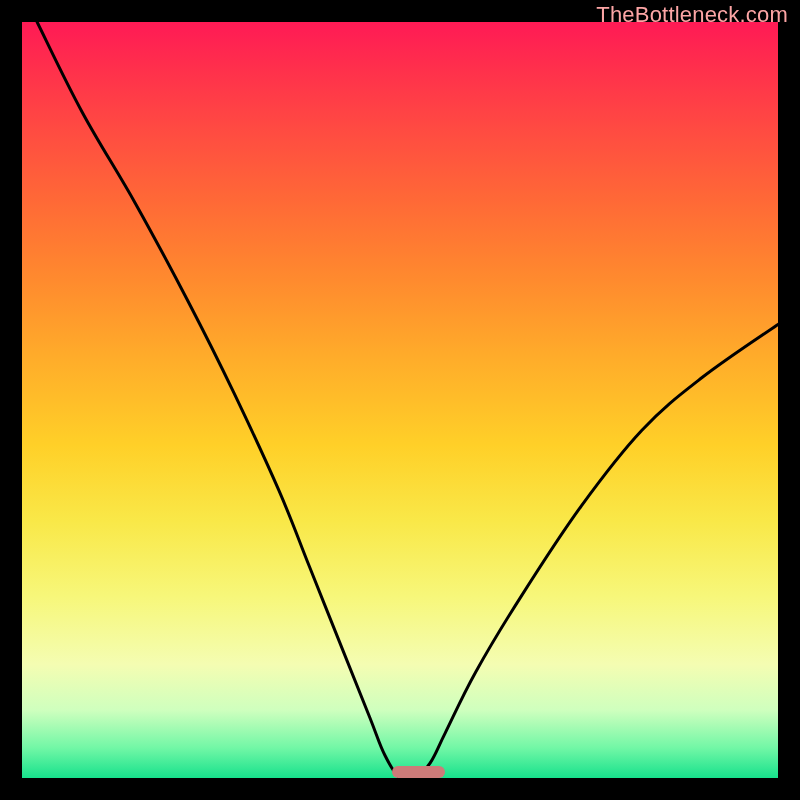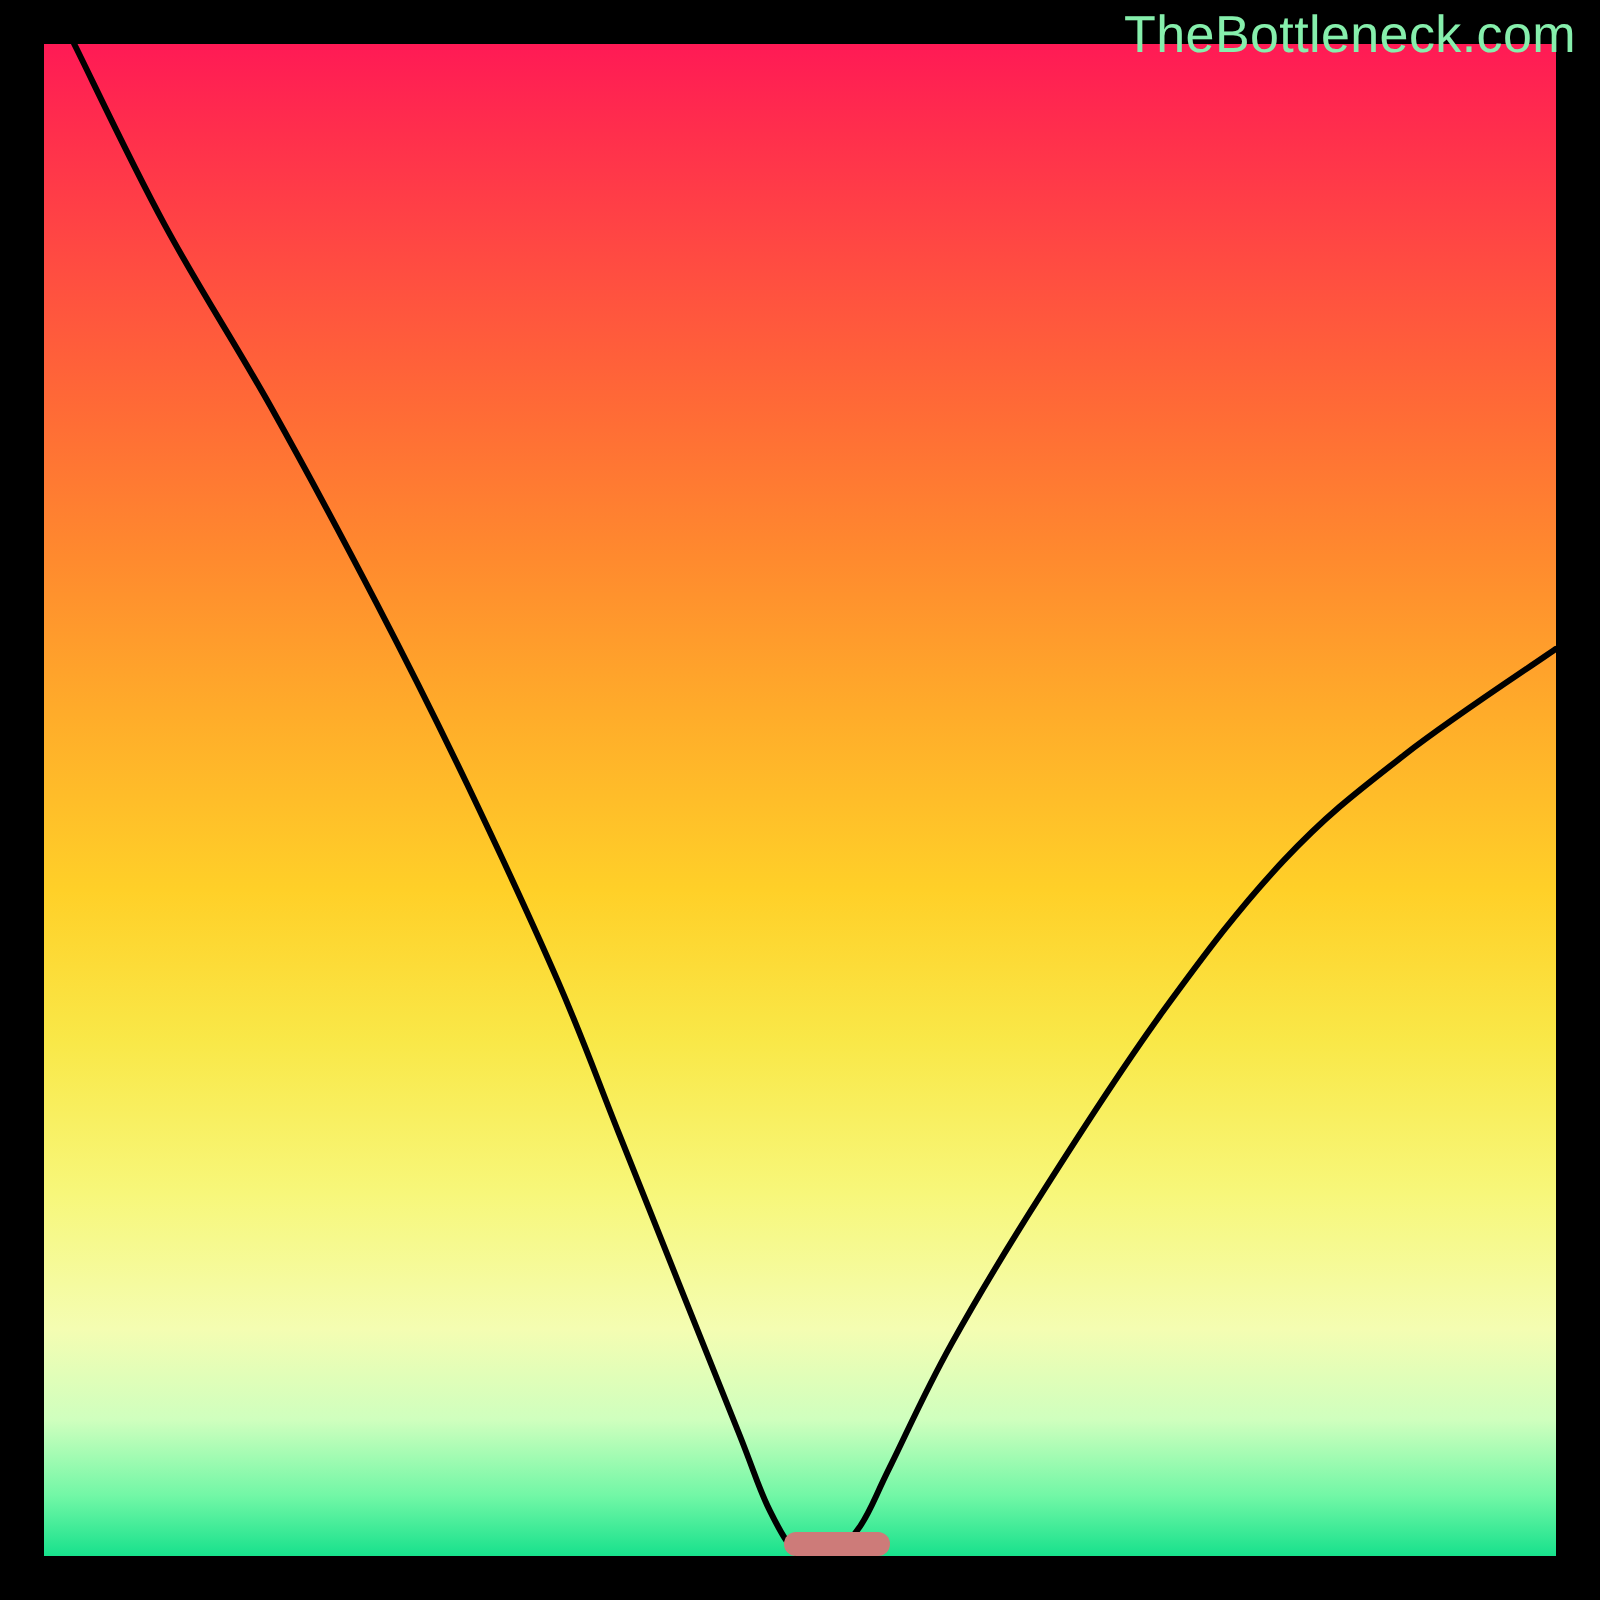--- a/index.html
+++ b/index.html
@@ -44,22 +44,22 @@
   .marker {
     position: absolute;
     height: 12px;
     border-radius: 6px;
     background: #cd7b79;
   }
   .watermark {
     position: absolute;
     top: 2px;
     right: 12px;
-    color: #86efac;
-    font-size: 26px;
+    color: #fca5a5;
+    font-size: 22px;
     font-weight: 500;
     letter-spacing: 0.2px;
   }
   svg.curve {
     position: absolute;
     left: 0;
     top: 0;
     width: 756px;
     height: 756px;
   }

